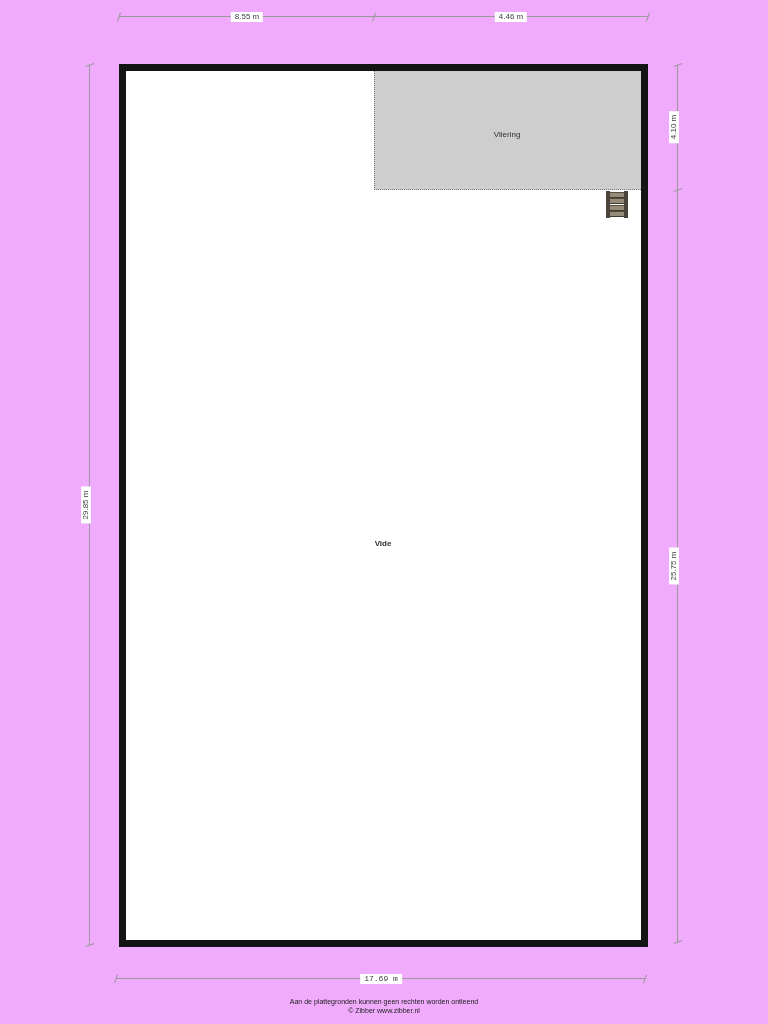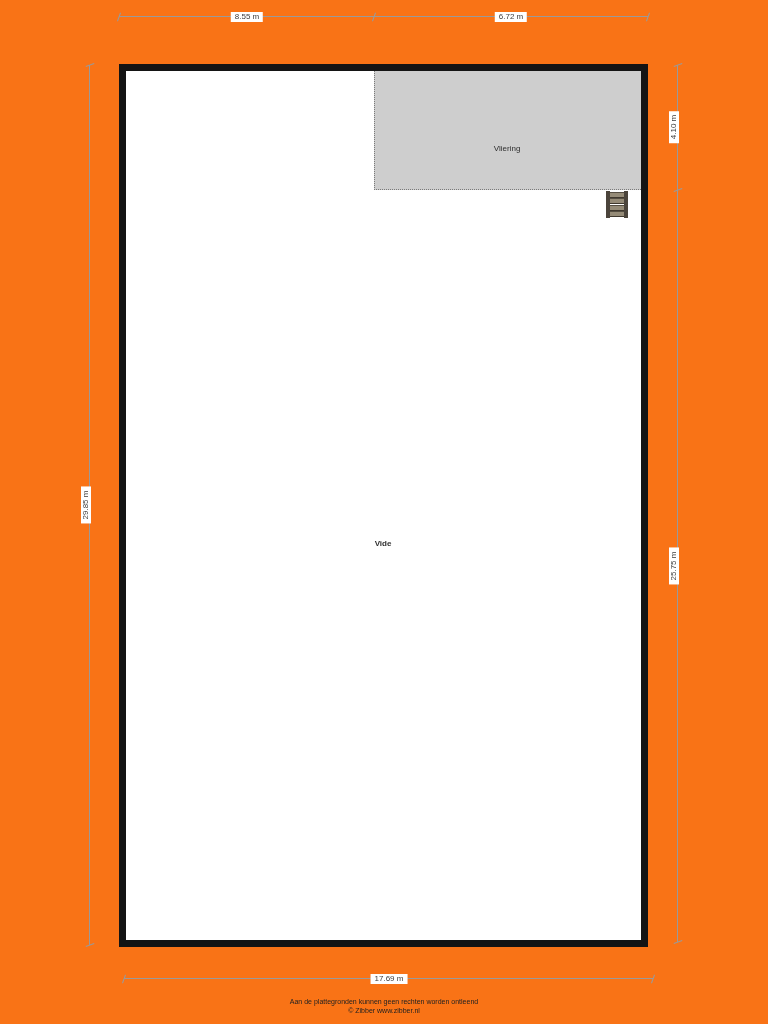--- a/index.html
+++ b/index.html
@@ -1,17 +1,17 @@
 <!DOCTYPE html>
 <html><head>
 <meta charset="utf-8">
 <style>
   html, body { margin: 0; padding: 0; background: #ffffff; }
   body { width: 768px; height: 1024px; font-family: "Liberation Sans", sans-serif; }
-  .canvas { position: relative; width: 768px; height: 1024px; background: #f97316; overflow: hidden; }
+  .canvas { position: relative; width: 768px; height: 1024px; background: #f0abfc; overflow: hidden; }
 
   
   .dim-h { position: absolute; height: 0; border-top: 1px solid #9a9a9a; }
   .dim-v { position: absolute; width: 0; border-left: 1px solid #9a9a9a; }
   .dim-label {
     position: absolute; font-size: 8px; line-height: 10px; color: #3d3d3d;
     background: #ffffff; padding: 0 4px; white-space: nowrap;
   }
   .dim-label.on-h { top: -5px; transform: translateX(-50%); }
   .dim-label.on-v { left: -4px; transform: translate(-50%, -50%) rotate(-90deg); transform-origin: center; }
@@ -29,21 +29,21 @@
   }
   .room-vliering {
     position: absolute; left: 374px; top: 71px; width: 267px; height: 119px;
     box-sizing: border-box; background: #cecece;
     border-left: 1px dotted #7a7a7a; border-bottom: 1px dotted #7a7a7a;
   }
   .room-label {
     position: absolute; transform: translate(-50%, -50%);
     font-size: 8px; color: #2f2f2f; white-space: nowrap;
   }
-  .label-vliering { left: 507px; top: 148px; text-align: right; }
+  .label-vliering { left: 507px; top: 134px; text-align: right; }
   .label-vide { left: 383px; top: 543px; font-weight: bold; }
 
   
   .ladder {
     position: absolute; left: 606px; top: 191px; width: 22px; height: 27px;
     box-sizing: border-box; border-left: 4px solid #4b443b; border-right: 4px solid #4b443b;
     display: flex; flex-direction: column; justify-content: space-between; padding: 1px 0;
   }
   .ladder .rung { height: 4px; background: #958b77; border-top: 1px solid #554e42; border-bottom: 1px solid #3f382e; }
 
@@ -56,41 +56,41 @@
 </head>
 <body>
 
 <div class="canvas">
 
   <div class="dim-h" style="left:119px; top:16px; width:529px;">
     <span class="tick" style="left:0;"></span>
     <span class="tick" style="left:255px;"></span>
     <span class="tick" style="left:529px;"></span>
     <span class="dim-label on-h" style="left:128px;">8.55 m</span>
-    <span class="dim-label on-h" style="left:392px;">6.72 m</span>
+    <span class="dim-label on-h" style="left:392px;">4.46 m</span>
   </div>
 
   <div class="dim-v" style="left:89px; top:65px; height:880px;">
     <span class="tick" style="top:0;"></span>
     <span class="tick" style="top:880px;"></span>
     <span class="dim-label on-v" style="top:440px;">29.85 m</span>
   </div>
 
   <div class="dim-v" style="left:677px; top:65px; height:125px;">
     <span class="tick" style="top:0;"></span>
     <span class="tick" style="top:125px;"></span>
     <span class="dim-label on-v" style="top:62px;">4.10 m</span>
   </div>
 
   <div class="dim-v" style="left:677px; top:190px; height:752px;">
     <span class="tick" style="top:752px;"></span>
     <span class="dim-label on-v" style="top:376px;">25.75 m</span>
   </div>
 
-  <div class="dim-h" style="left:124px; top:978px; width:529px;">
+  <div class="dim-h" style="left:116px; top:978px; width:529px;font-family:Liberation Mono, monospace;">
     <span class="tick" style="left:0;"></span>
     <span class="tick" style="left:529px;"></span>
     <span class="dim-label on-h" style="left:265px;">17.69 m</span>
   </div>
 
   <div class="plan"></div>
 
   <div class="room-vliering"></div>
   <span class="room-label label-vliering">Vliering</span>
 

